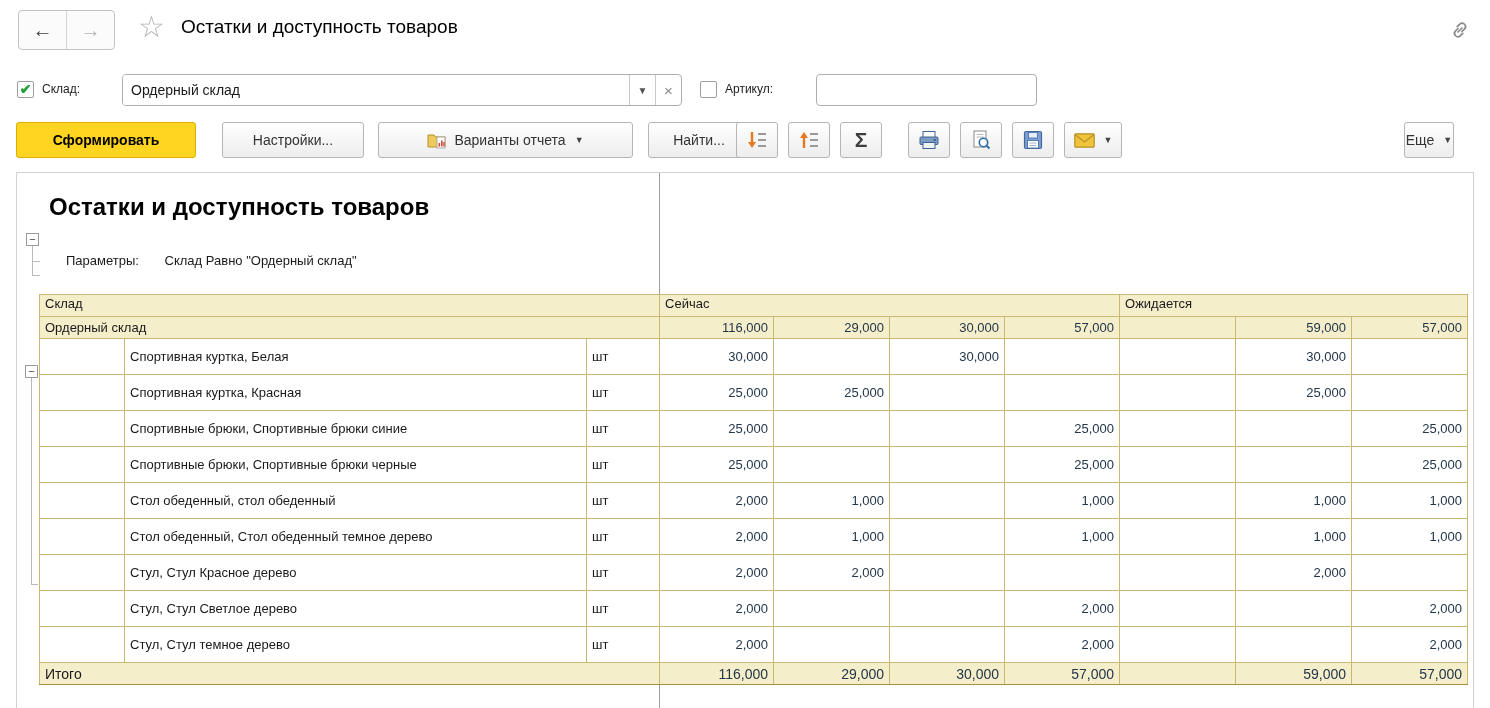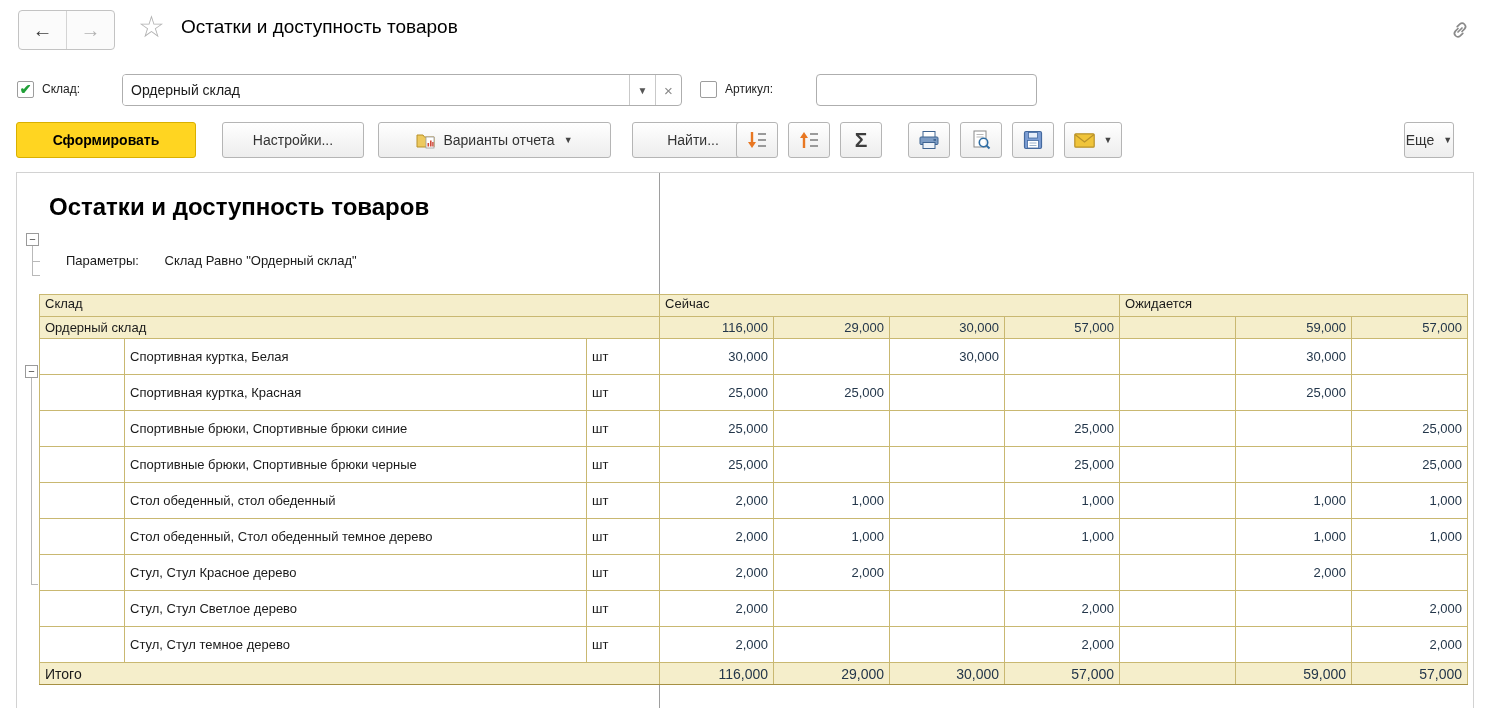--- a/index.html
+++ b/index.html
@@ -114,32 +114,32 @@
         </div>
     </div>
     <div class="chk" style="left:700px;"></div>
     <div class="flabel" style="left:725px;">Артикул:</div>
     <input type="text" class="plain-input" value="" style="">
   </div>
 
   <div class="toolbar">
     <button class="btn" style="left:222px; width:142px;">Настройки...</button>
     <button class="btn primary" style="left:16px; width:180px;">Сформировать</button>
-    <button class="btn" style="left:378px; width:233px;">
+    <button class="btn" style="left:378px; width:255px;">
       <svg width="20" height="18" viewBox="0 0 20 18">
         <path d="M1 4 h6 l1.5 2 H18 v10 H1 Z" fill="#edc95e" stroke="#b8912a" stroke-width="1"></path>
         <rect x="10" y="6" width="8" height="11" fill="#fff" stroke="#9a9a9a" stroke-width="0.8"></rect>
         <rect x="11.5" y="12" width="1.6" height="3.5" fill="#d04a3a"></rect>
         <rect x="14" y="9.5" width="1.6" height="6" fill="#d04a3a"></rect>
         <rect x="16.2" y="11" width="1.4" height="4.5" fill="#d04a3a"></rect>
       </svg>
       <span>Варианты отчета</span>
       <span class="caret">▼</span>
     </button>
-    <button class="btn" style="left:632px; width:122px;">Найти...</button>
+    <button class="btn" style="left:648px; width:102px;">Найти...</button>
     <button class="btn" style="left:736px; width:42px;">
       <svg width="22" height="20" viewBox="0 0 22 20">
         <rect x="12" y="3" width="8" height="2" fill="#9a9a9a"></rect>
         <rect x="12" y="9" width="8" height="2" fill="#9a9a9a"></rect>
         <rect x="12" y="15" width="8" height="2" fill="#9a9a9a"></rect>
         <line x1="6" y1="2" x2="6" y2="13" stroke="#e87722" stroke-width="2.4"></line>
         <path d="M2 12 L10 12 L6 18 Z" fill="#e87722"></path>
       </svg>
     </button>
     <button class="btn" style="left:788px; width:42px;">

